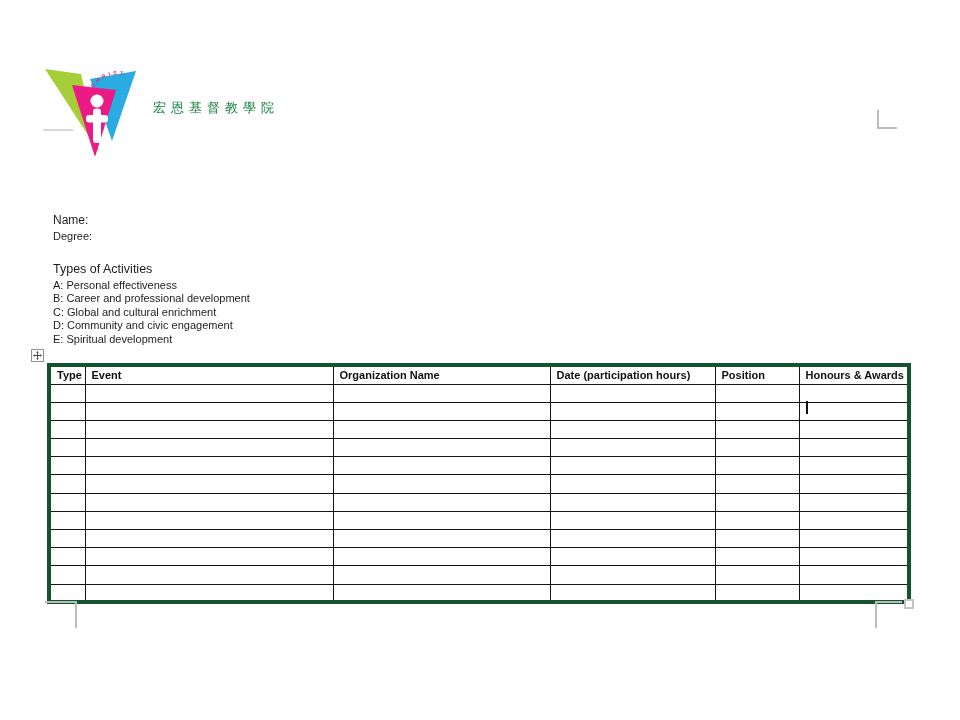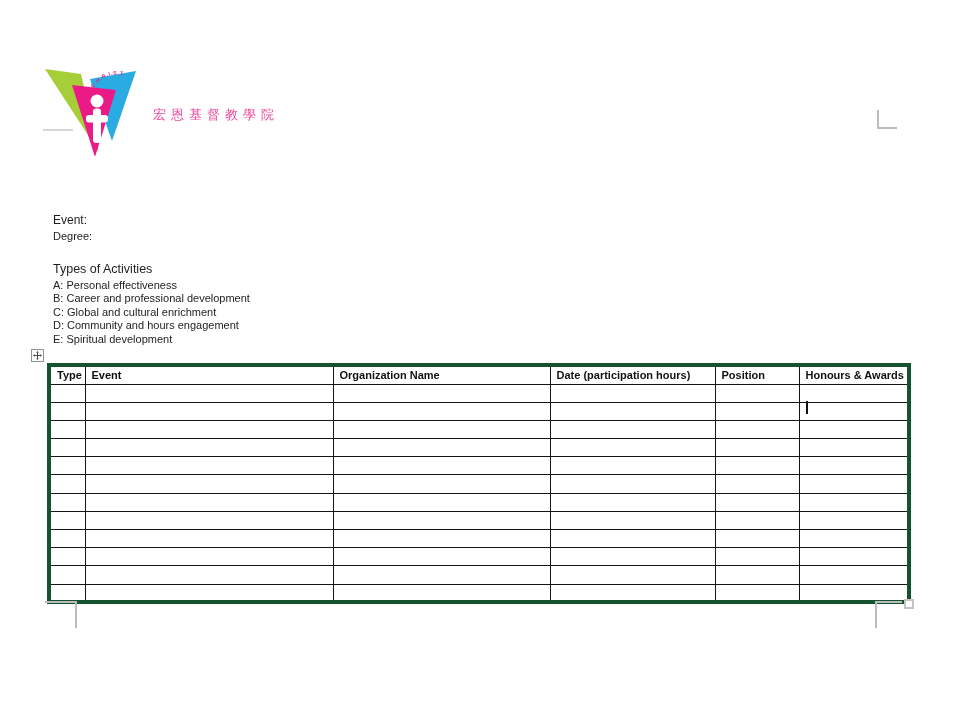--- a/index.html
+++ b/index.html
@@ -5,21 +5,21 @@
   * { margin:0; padding:0; box-sizing:border-box; }
   html,body { background:#ffffff; }
   .page {
     position:relative; width:960px; height:720px; background:#ffffff;
     font-family:"Liberation Sans", sans-serif; color:#1d1d1d; overflow:hidden;
   }
   
   .logo-svg { position:absolute; left:43px; top:64px; width:100px; height:92px; }
   .logo-text { position:absolute; left:153px; top:98px; }
   .logo-name-en { font-size:15px; font-weight:600; color:#343031; letter-spacing:-0.2px; }
-  .logo-name-zh { font-size:13px; color:#ec4899; letter-spacing:5px; margin-top:8px;
+  .logo-name-zh { font-size:13px; color:#15803d; letter-spacing:5px; margin-top:1px;
                   font-family:"Liberation Sans", sans-serif; }
   
   .doc-title { position:absolute; left:53px; top:177px; font-size:14.5px; font-weight:bold; color:#171717; }
   .field-name   { position:absolute; left:53px; top:213px; font-size:12px; }
   .field-degree { position:absolute; left:53px; top:230px; font-size:11px; }
   .types-heading { position:absolute; left:53px; top:262px; font-size:12.5px; }
   .types-list { position:absolute; left:53px; top:279px; font-size:11px; line-height:13.4px; list-style:none; }
   
   .transcript-table {
     position:absolute; left:47px; top:363px; width:860px;
@@ -72,29 +72,29 @@
     </g>
     <path id="archPath" d="M 50 24 Q 67 2 92 16" fill="none"></path>
     <text font-size="5.2" font-weight="bold" letter-spacing="0.8" fill="#dc2380">
       <textPath href="#archPath" xlink:href="#archPath">C.H.R.I.S.T.</textPath>
     </text>
   </svg>
   <div class="logo-text">
     <div class="logo-name-zh">宏恩基督教學院</div>
   </div>
 
-  <div class="field-name">Event:</div>
+  <div class="field-name">Name:</div>
   <div class="field-degree">Degree:</div>
 
   <div class="types-heading">Types of Activities</div>
   <ul class="types-list">
     <li>A: Personal effectiveness</li>
     <li>B: Career and professional development</li>
     <li>C: Global and cultural enrichment</li>
-    <li>D: Community and hours engagement</li>
+    <li>D: Community and civic engagement</li>
     <li>E: Spiritual development</li>
   </ul>
 
   <div class="table-handle">
     <svg width="9" height="9" viewBox="0 0 10 10">
       <g stroke="#3c3c3c" stroke-width="1">
         <line x1="5" y1="1.6" x2="5" y2="8.4"></line>
         <line x1="1.6" y1="5" x2="8.4" y2="5"></line>
       </g>
       <g fill="#3c3c3c">

